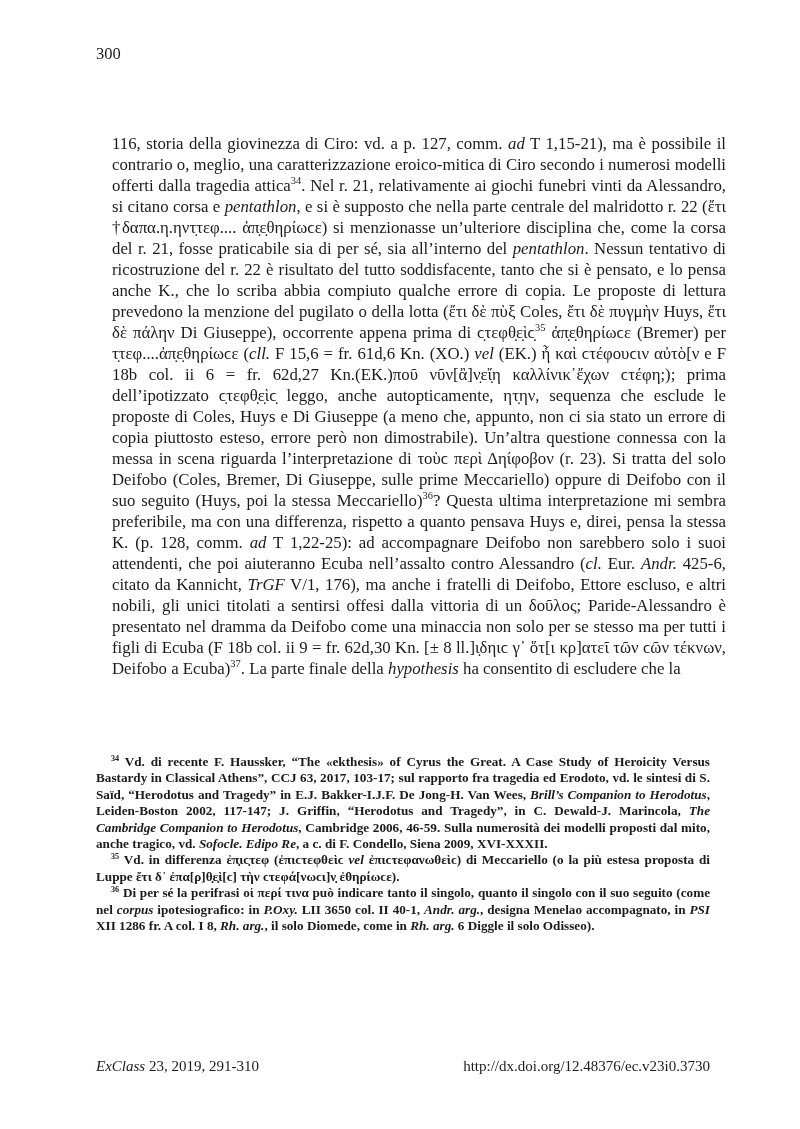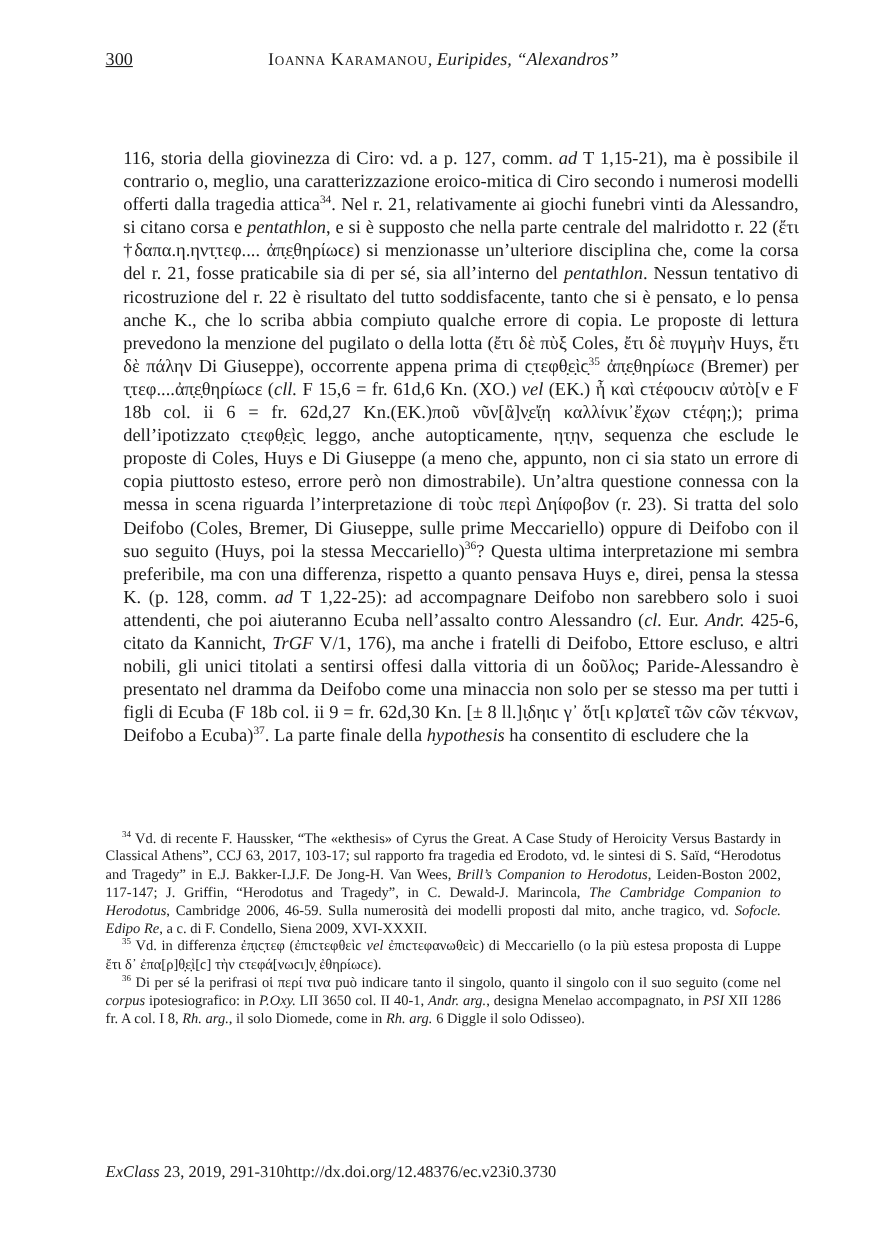--- a/index.html
+++ b/index.html
@@ -19,21 +19,20 @@
 
   .header {
     position: absolute;
     left: 96px; right: 90px; top: 44px;
     font-size: 16.5px;
     text-align: center;
   }
   .page-num {
     position: absolute; left: 0; top: 0;
     font-size: 16.5px;
-    text-decoration: underline;
   }
 
   .body-text {
     position: absolute;
     left: 96px; top: 117px;
     width: 614px;
     margin: 16px;
     font-size: 16.8px;
     line-height: 21px;
     text-align: justify;
@@ -43,37 +42,38 @@
     position: absolute;
     left: 96px; top: 754px;
     width: 614px;
   }
   .footnote {
     margin: 0;
     font-size: 13.2px;
     line-height: 16.4px;
     text-align: justify;
     text-indent: 15px;
+    font-weight: bold;
   }
 
   .footer {
     position: absolute;
     left: 96px; right: 90px; top: 1058px;
     display: flex;
+    justify-content: space-between;
     font-size: 15px;
   }
 </style>
 </head>
 <body>
 
 <div class="page">
 
   <header class="header">
     <span class="page-num">300</span>
-    <span class="running-head"><span class="sc">Ioanna Karamanou</span><span>, </span><span class="i">Euripides, “Alexandros”</span></span>
   </header>
 
   <p class="body-text"><span>116, storia della giovinezza di Ciro: vd. a p. 127, comm. </span><span class="i">ad</span><span> T 1,15-21), ma è possibile il contrario o, meglio, una caratterizzazione eroico-mitica di Ciro secondo i numerosi modelli offerti dalla tragedia attica</span><sup>34</sup><span>. Nel r. 21, relativamente ai giochi funebri vinti da Alessandro, si citano corsa e </span><span class="i">pentathlon</span><span>, e si è supposto che nella parte centrale del malridotto r. 22 (ἔτι †δαπα.η.ηντ̣τεφ.... ἀπ̣ε̣θηρίωϲε) si menzionasse un’ulteriore disciplina che, come la corsa del r. 21, fosse praticabile sia di per sé, sia all’interno del </span><span class="i">pentathlon</span><span>. Nessun tentativo di ricostruzione del r. 22 è risultato del tutto soddisfacente, tanto che si è pensato, e lo pensa anche K., che lo scriba abbia compiuto qualche errore di copia. Le proposte di lettura prevedono la menzione del pugilato o della lotta (ἔτι δὲ πὺξ Coles, ἔτι δὲ πυγμὴν Huys, ἔτι δὲ πάλην Di Giuseppe), occorrente appena prima di ϲ̣τεφθ̣ε̣ὶϲ̣</span><sup>35</sup><span> ἀπ̣ε̣θηρίωϲε (Bremer) per τ̣τεφ....ἀπ̣ε̣θηρίωϲε (</span><span class="i">cll.</span><span> F 15,6 = fr. 61d,6 Kn. (ΧΟ.) </span><span class="i">vel</span><span> (ΕΚ.) ἦ καὶ ϲτέφουϲιν αὐτὸ[ν e F 18b col. ii 6 = fr. 62d,27 Kn.(ΕΚ.)ποῦ νῦν[ἂ]ν̣εἴ̣η καλλίνικ᾽ἔχων ϲτέφη;); prima dell’ipotizzato ϲ̣τεφθ̣ε̣ὶϲ̣ leggo, anche autopticamente, ητ̣ην, sequenza che esclude le proposte di Coles, Huys e Di Giuseppe (a meno che, appunto, non ci sia stato un errore di copia piuttosto esteso, errore però non dimostrabile). Un’altra questione connessa con la messa in scena riguarda l’interpretazione di τοὺϲ περὶ Δηίφοβον (r. 23). Si tratta del solo Deifobo (Coles, Bremer, Di Giuseppe, sulle prime Meccariello) oppure di Deifobo con il suo seguito (Huys, poi la stessa Meccariello)</span><sup>36</sup><span>? Questa ultima interpretazione mi sembra preferibile, ma con una differenza, rispetto a quanto pensava Huys e, direi, pensa la stessa K. (p. 128, comm. </span><span class="i">ad</span><span> T 1,22-25): ad accompagnare Deifobo non sarebbero solo i suoi attendenti, che poi aiuteranno Ecuba nell’assalto contro Alessandro (</span><span class="i">cl.</span><span> Eur. </span><span class="i">Andr.</span><span> 425-6, citato da Kannicht, </span><span class="i">TrGF</span><span> V/1, 176), ma anche i fratelli di Deifobo, Ettore escluso, e altri nobili, gli unici titolati a sentirsi offesi dalla vittoria di un δοῦλος; Paride-Alessandro è presentato nel dramma da Deifobo come una minaccia non solo per se stesso ma per tutti i figli di Ecuba (F 18b col. ii 9 = fr. 62d,30 Kn. [± 8 ll.]ι̣δηιϲ γ᾽ ὅτ[ι κρ]ατεῖ τῶν ϲῶν τέκνων, Deifobo a Ecuba)</span><sup>37</sup><span>. La parte finale della </span><span class="i">hypothesis</span><span> ha consentito di escludere che la</span></p>
 
   <section class="footnotes">
     <p class="footnote"><sup>34</sup><span> Vd. di recente F. Haussker, “The «ekthesis» of Cyrus the Great. A Case Study of Heroicity Versus Bastardy in Classical Athens”, CCJ 63, 2017, 103-17; sul rapporto fra tragedia ed Erodoto, vd. le sintesi di S. Saïd, “Herodotus and Tragedy” in E.J. Bakker-I.J.F. De Jong-H. Van Wees, </span><span class="i">Brill’s Companion to Herodotus</span><span>, Leiden-Boston 2002, 117-147; J. Griffin, “Herodotus and Tragedy”, in C. Dewald-J. Marincola, </span><span class="i">The Cambridge Companion to Herodotus</span><span>, Cambridge 2006, 46-59. Sulla numerosità dei modelli proposti dal mito, anche tragico, vd. </span><span class="i">Sofocle. Edipo Re</span><span>, a c. di F. Condello, Siena 2009, XVI-XXXII.</span></p>
     <p class="footnote"><sup>35</sup><span> Vd. in differenza ἐπ̣ιϲ̣τεφ (ἐπιϲτεφθεὶϲ </span><span class="i">vel</span><span> ἐπιϲτεφανωθεὶϲ) di Meccariello (o la più estesa proposta di Luppe ἔτι δ᾽ ἐπα[ρ]θ̣ε̣ὶ[ϲ] τὴν ϲτεφά[νωϲι]ν̣ ἐθηρίωϲε).</span></p>
     <p class="footnote"><sup>36</sup><span> Di per sé la perifrasi οἱ περί τινα può indicare tanto il singolo, quanto il singolo con il suo seguito (come nel </span><span class="i">corpus</span><span> ipotesiografico: in </span><span class="i">P.Oxy.</span><span> LII 3650 col. II 40-1, </span><span class="i">Andr. arg.</span><span>, designa Menelao accompagnato, in </span><span class="i">PSI</span><span> XII 1286 fr. A col. I 8, </span><span class="i">Rh. arg.</span><span>, il solo Diomede, come in </span><span class="i">Rh. arg.</span><span> 6 Diggle il solo Odisseo).</span></p>
   </section>
 

